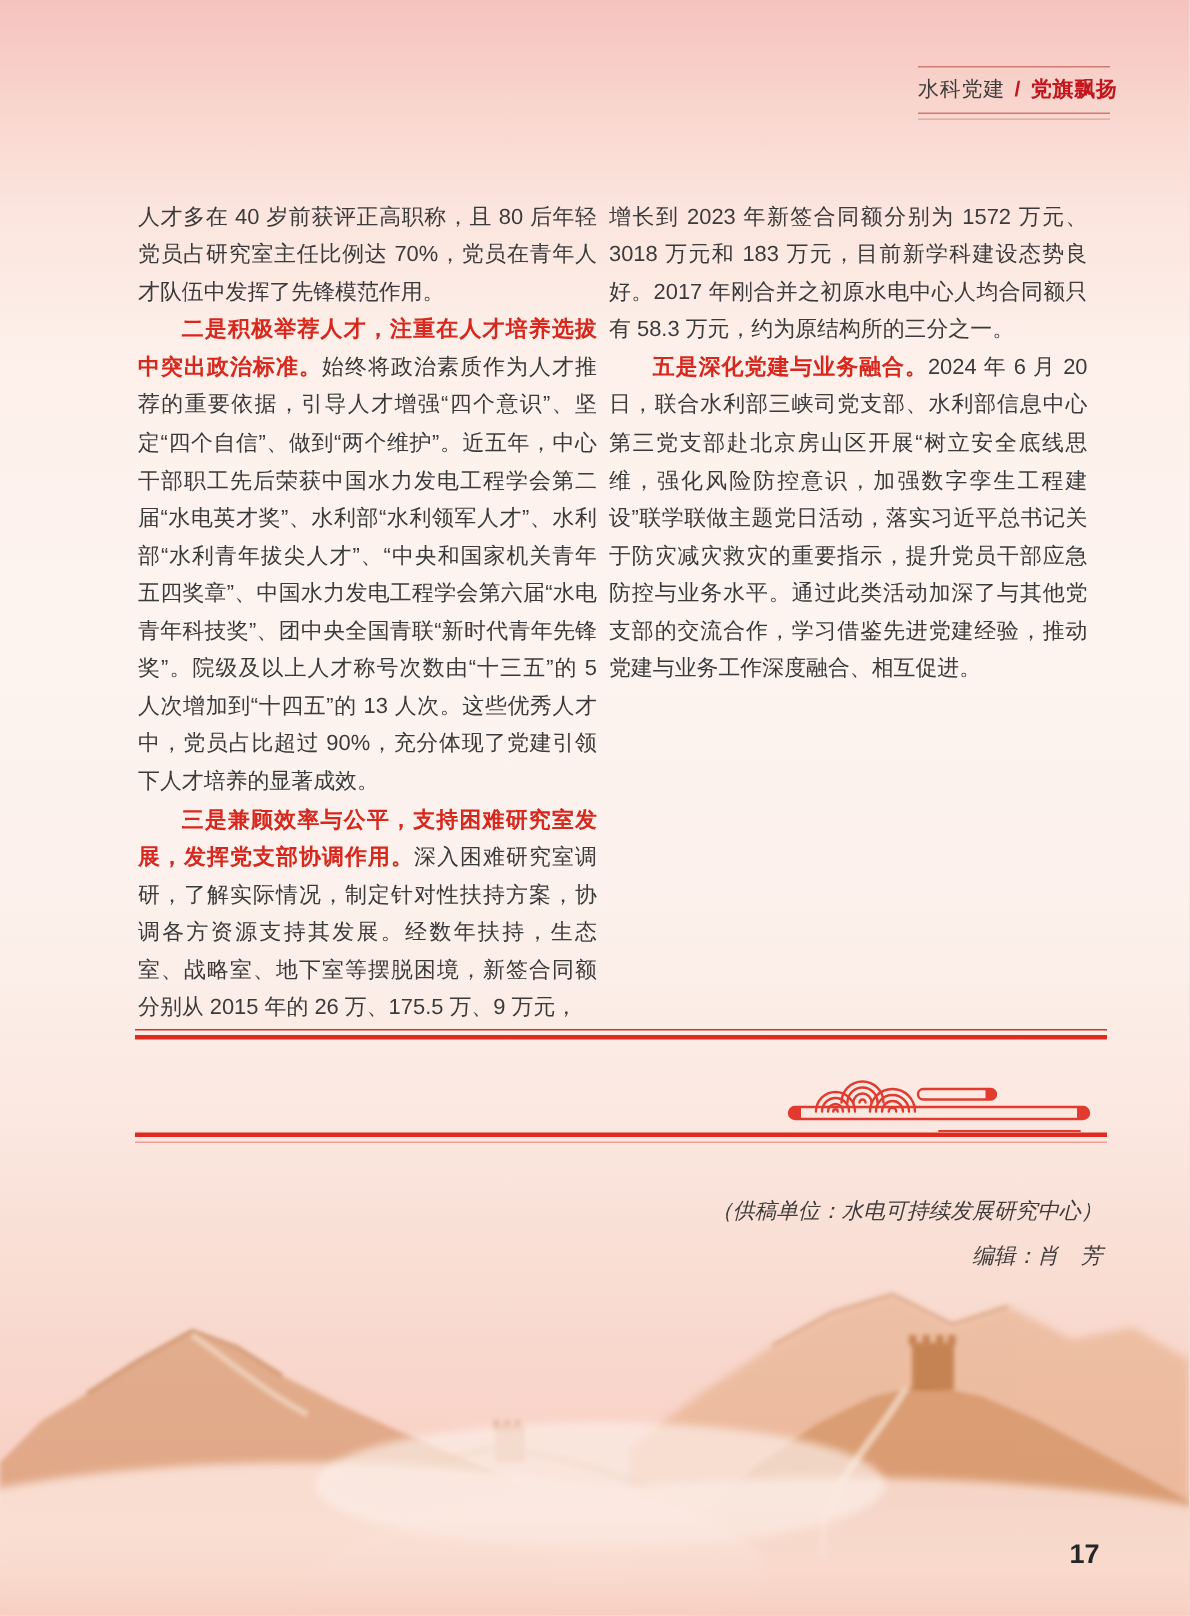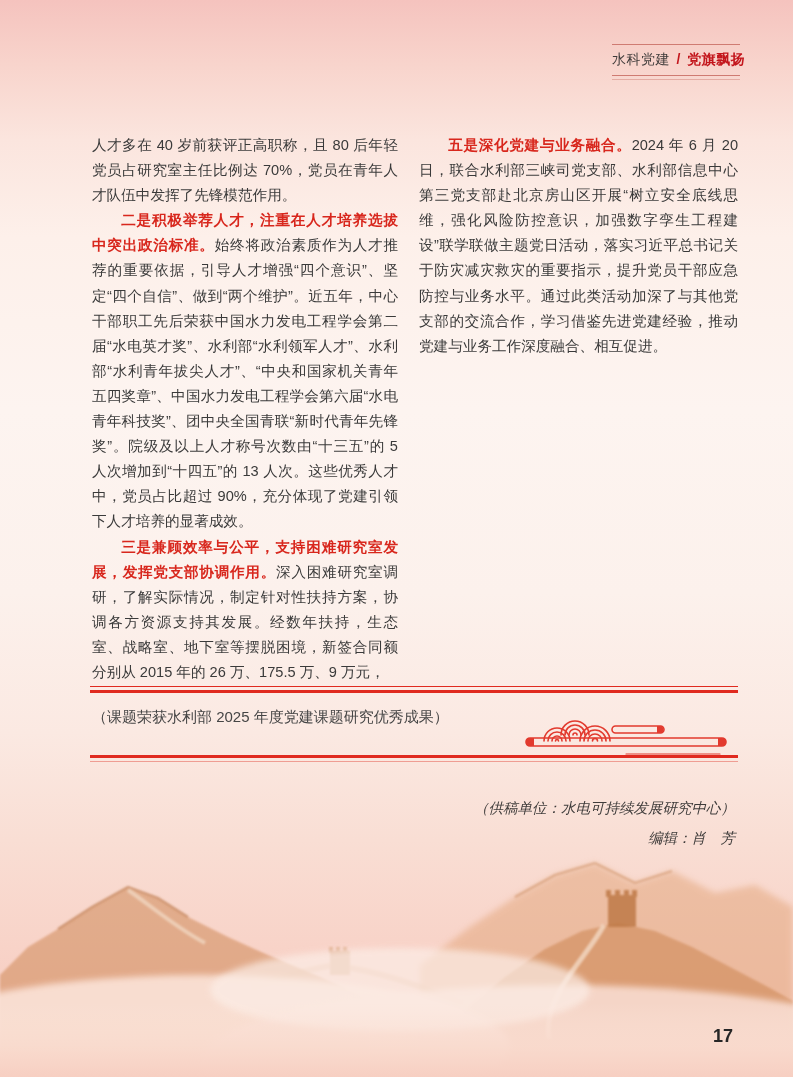--- a/index.html
+++ b/index.html
@@ -33,21 +33,21 @@
   .header .rule-bot { border-top:1px solid #cf7b72; margin-top:6px; }
   .header .rule-bot2 { border-top:1px solid #e4aca3; margin-top:3px; }
   .header-text { font-size:14px; letter-spacing:0.5px; white-space:nowrap; }
   .header-text .sec { color:#3f3b3a; font-weight:500; }
   .header-text .sep { color:#c3161c; font-weight:bold; padding:0 2px; }
   .header-text .col { color:#c3161c; font-weight:bold; }
 
   
   .columns {
     position:absolute; top:133px; left:92px; width:646px;
-    display:flex; gap:21px;
+    display:flex; gap:8px;
   }
   .colL { width:306px; }
   .colR { width:319px; }
   .para {
     font-size:14.6px; line-height:25.1px; color:#3a3a3a;
     text-align:justify;
   }
   .para.indent { text-indent:2em; }
   .para .lead { color:#d8271d; font-weight:bold; }
 
@@ -141,31 +141,31 @@
     <div class="rule-bot2"></div>
   </div>
 
   <div class="columns">
     <div class="colL">
       <p class="para"><span>人才多在 40 岁前获评正高职称，且 80 后年轻党员占研究室主任比例达 70%，党员在青年人才队伍中发挥了先锋模范作用。</span></p>
       <p class="para indent"><strong class="lead">二是积极举荐人才，注重在人才培养选拔中突出政治标准。</strong><span>始终将政治素质作为人才推荐的重要依据，引导人才增强“四个意识”、坚定“四个自信”、做到“两个维护”。近五年，中心干部职工先后荣获中国水力发电工程学会第二届“水电英才奖”、水利部“水利领军人才”、水利部“水利青年拔尖人才”、“中央和国家机关青年五四奖章”、中国水力发电工程学会第六届“水电青年科技奖”、团中央全国青联“新时代青年先锋奖”。院级及以上人才称号次数由“十三五”的 5 人次增加到“十四五”的 13 人次。这些优秀人才中，党员占比超过 90%，充分体现了党建引领下人才培养的显著成效。</span></p>
       <p class="para indent"><strong class="lead">三是兼顾效率与公平，支持困难研究室发展，发挥党支部协调作用。</strong><span>深入困难研究室调研，了解实际情况，制定针对性扶持方案，协调各方资源支持其发展。经数年扶持，生态室、战略室、地下室等摆脱困境，新签合同额分别从 2015 年的 26 万、175.5 万、9 万元，</span></p>
     </div>
     <div class="colR">
+      <p class="para"><span>增长到 2023 年新签合同额分别为 1572 万元、3018 万元和 183 万元，目前新学科建设态势良好。2017 年刚合并之初原水电中心人均合同额只有 58.3 万元，约为原结构所的三分之一。</span></p>
       <p class="para indent"><strong class="lead">五是深化党建与业务融合。</strong><span>2024 年 6 月 20 日，联合水利部三峡司党支部、水利部信息中心第三党支部赴北京房山区开展“树立安全底线思维，强化风险防控意识，加强数字孪生工程建设”联学联做主题党日活动，落实习近平总书记关于防灾减灾救灾的重要指示，提升党员干部应急防控与业务水平。通过此类活动加深了与其他党支部的交流合作，学习借鉴先进党建经验，推动党建与业务工作深度融合、相互促进。</span></p>
     </div>
   </div>
 
   <div class="note-box">
     <div class="rule-pair-top">
       <div class="thin"></div>
       <div class="thick"></div>
     </div>
     <div class="note-content">
-      <div class="note-line">（课题荣获水利部 2025 年度党建课题研究优秀成果）</div>
       <div class="cloud-wrap">
         <svg viewBox="0 0 216 62" aria-hidden="true">
           <g stroke="#e23a2e" stroke-width="1.6" fill="none" stroke-linecap="round">
 
             <path d="M22,40 A13,13 0 0 1 48,40"></path>
             <path d="M26,40 A9,9 0 0 1 44,40"></path>
             <path d="M30,40 A5,5 0 0 1 40,40"></path>
             <path d="M33.5,40 A1.5,1.5 0 0 1 36.5,40"></path>
 
             <path d="M39,34 A14,14 0 0 1 67,34"></path>

